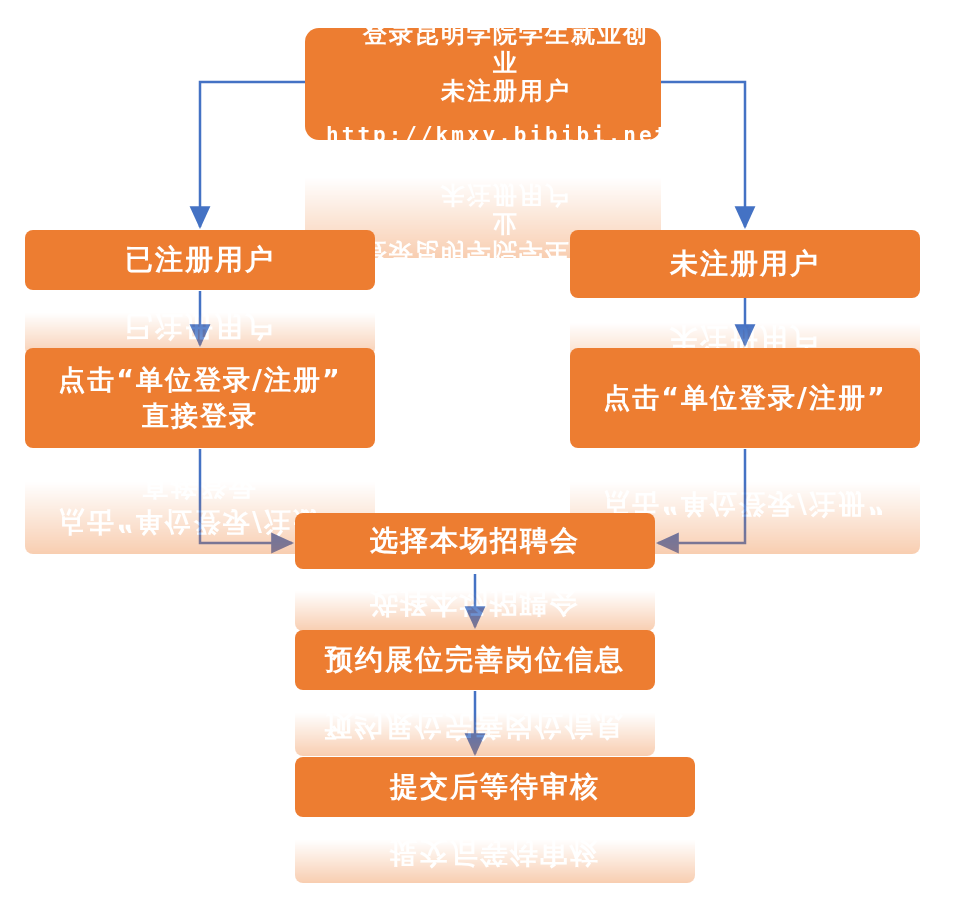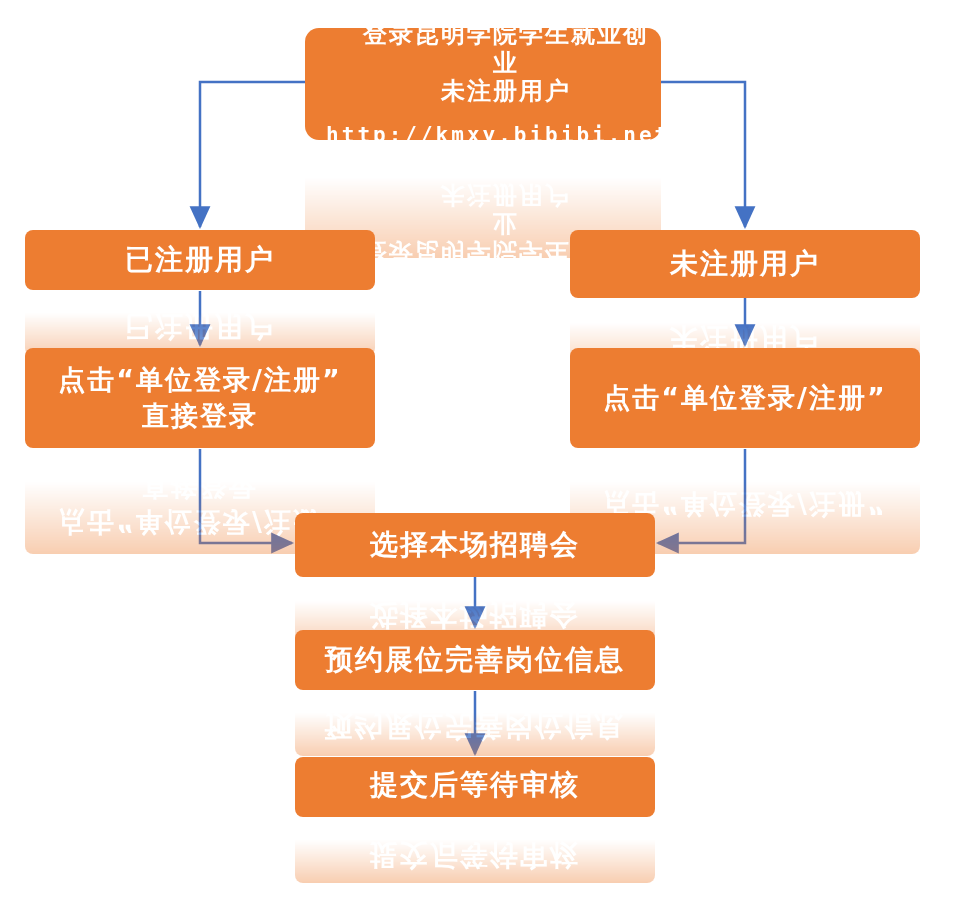--- a/index.html
+++ b/index.html
@@ -44,23 +44,23 @@
   .node.portal .url{
     font-family:"DejaVu Sans Mono",monospace;
     font-size:21px;
     letter-spacing:3px;
     margin-top:17px;
   }
   .node.registered{left:25px;top:230px;width:350px;height:60px;}
   .node.unregistered{left:570px;top:230px;width:350px;height:68px;}
   .node.login-direct{left:25px;top:348px;width:350px;height:100px;font-size:27px;}
   .node.register-wait{left:570px;top:348px;width:350px;height:100px;font-size:27px;}
-  .node.select-fair{left:295px;top:513px;width:360px;height:64px;}
+  .node.select-fair{left:295px;top:513px;width:360px;height:56px;}
   .node.reserve-booth{left:295px;top:630px;width:360px;height:60px;}
-  .node.submit-wait{left:295px;top:757px;width:360px;height:60px;font-family:Liberation Mono, monospace;}
+  .node.submit-wait{left:295px;top:757px;width:400px;height:60px;}
   .node .line{display:block;}
 </style>
 </head>
 <body>
 
 <div class="canvas">
 
   <svg class="arrows" viewBox="0 0 963 913" xmlns="http://www.w3.org/2000/svg">
     <defs>
       <marker id="arrow" viewBox="0 0 12 12" refX="10" refY="6" markerWidth="10" markerHeight="10" orient="auto">

